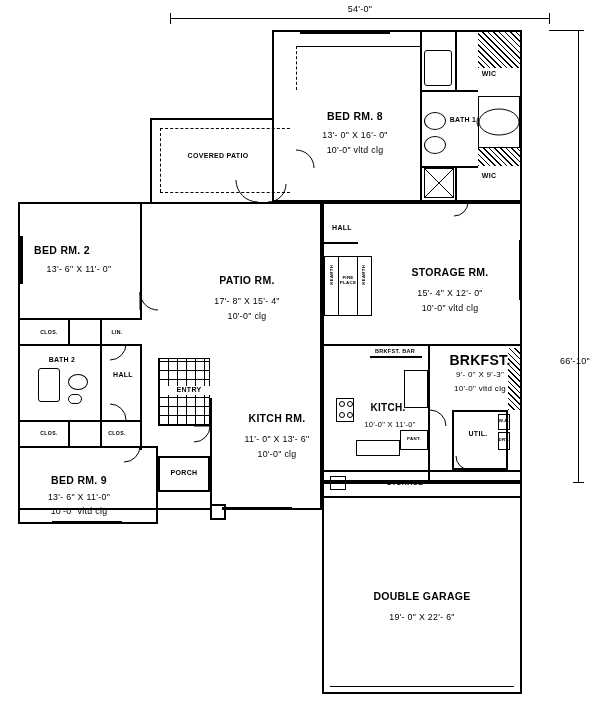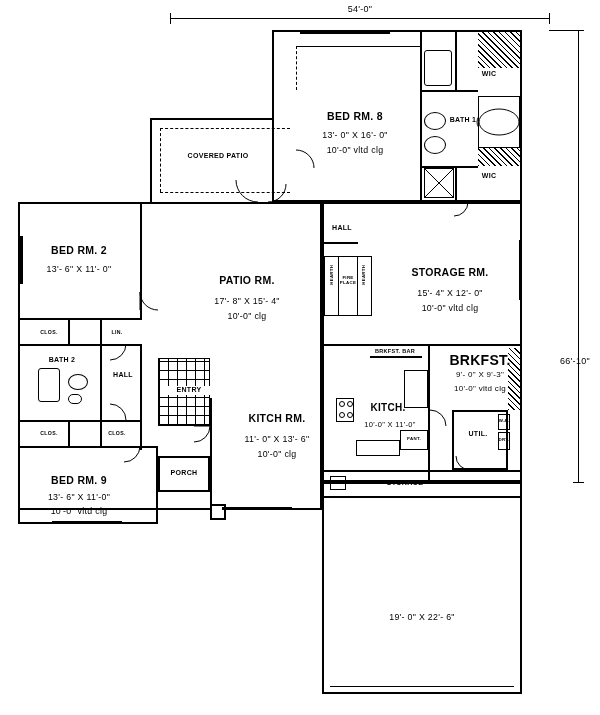--- a/index.html
+++ b/index.html
@@ -83,25 +83,26 @@
   <div class="dashed" style="left:160px;top:128px;width:130px;"></div>
   <div class="vdashed" style="left:160px;top:128px;height:64px;"></div>
   <div class="dashed" style="left:160px;top:192px;width:130px;"></div>
   <div class="lbl small" style="left:163px;top:152px;width:110px;">COVERED PATIO</div>
 
   <div class="box2" style="left:18px;top:202px;width:304px;height:308px;"></div>
   <div class="box2" style="left:322px;top:202px;width:200px;height:280px;"></div>
 
   <div class="box2" style="left:322px;top:482px;width:200px;height:212px;"></div>
   <div class="thin" style="left:330px;top:686px;width:184px;height:1px;"></div>
+  <div class="lbl rname" style="left:352px;top:590px;width:140px;">DOUBLE GARAGE</div>
   <div class="lbl rdim" style="left:352px;top:612px;width:140px;">19'- 0" X 22'- 6"</div>
 
   <div class="thin" style="left:18px;top:318px;width:122px;height:1.5px;"></div>
   <div class="thin" style="left:140px;top:202px;width:1.5px;height:118px;"></div>
-  <div class="lbl rname" style="left:20px;top:244px;width:118px;">BED RM. 2</div>
+  <div class="lbl rname" style="left:3px;top:244px;width:118px;">BED RM. 2</div>
   <div class="lbl rdim" style="left:20px;top:264px;width:118px;">13'- 6" X 11'- 0"</div>
 
   <div class="thin" style="left:18px;top:344px;width:122px;height:1.5px;"></div>
   <div class="thin" style="left:68px;top:320px;width:1.5px;height:24px;"></div>
   <div class="thin" style="left:100px;top:320px;width:1.5px;height:24px;"></div>
   <div class="lbl tiny" style="left:32px;top:329px;width:34px;">CLOS.</div>
   <div class="lbl tiny" style="left:100px;top:329px;width:34px;">LIN.</div>
 
   <div class="thin" style="left:18px;top:420px;width:122px;height:1.5px;"></div>
   <div class="thin" style="left:100px;top:344px;width:1.5px;height:78px;"></div>

